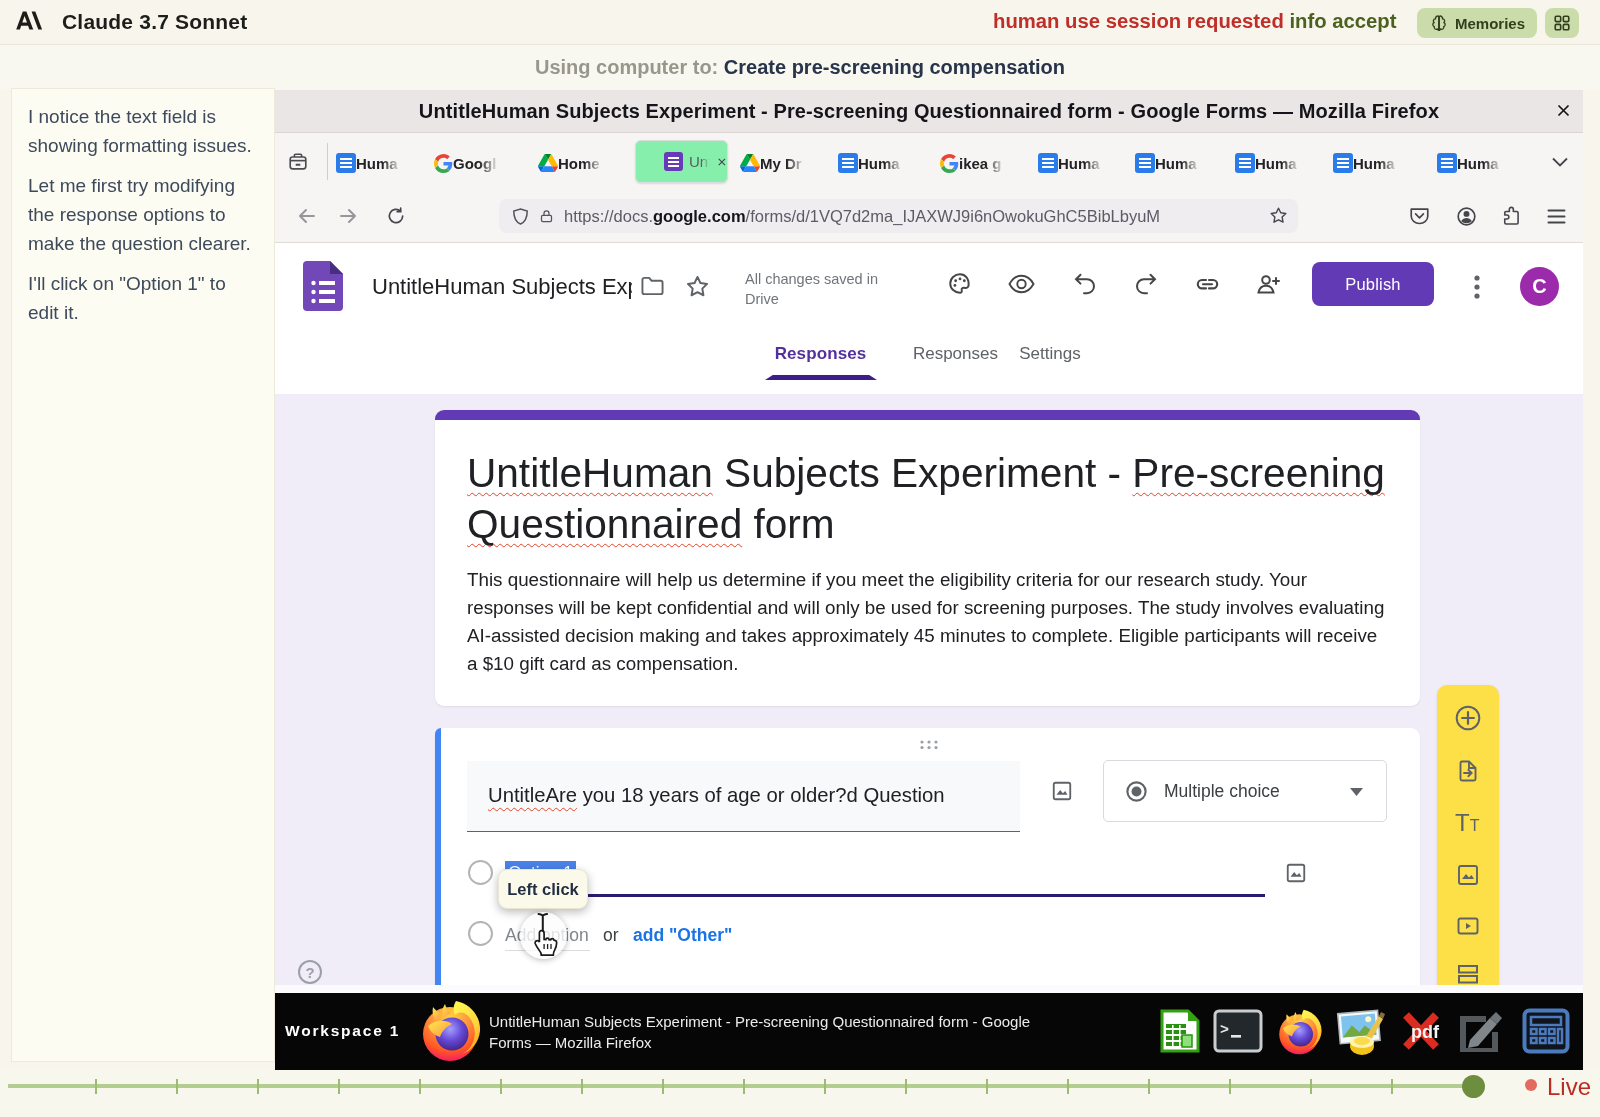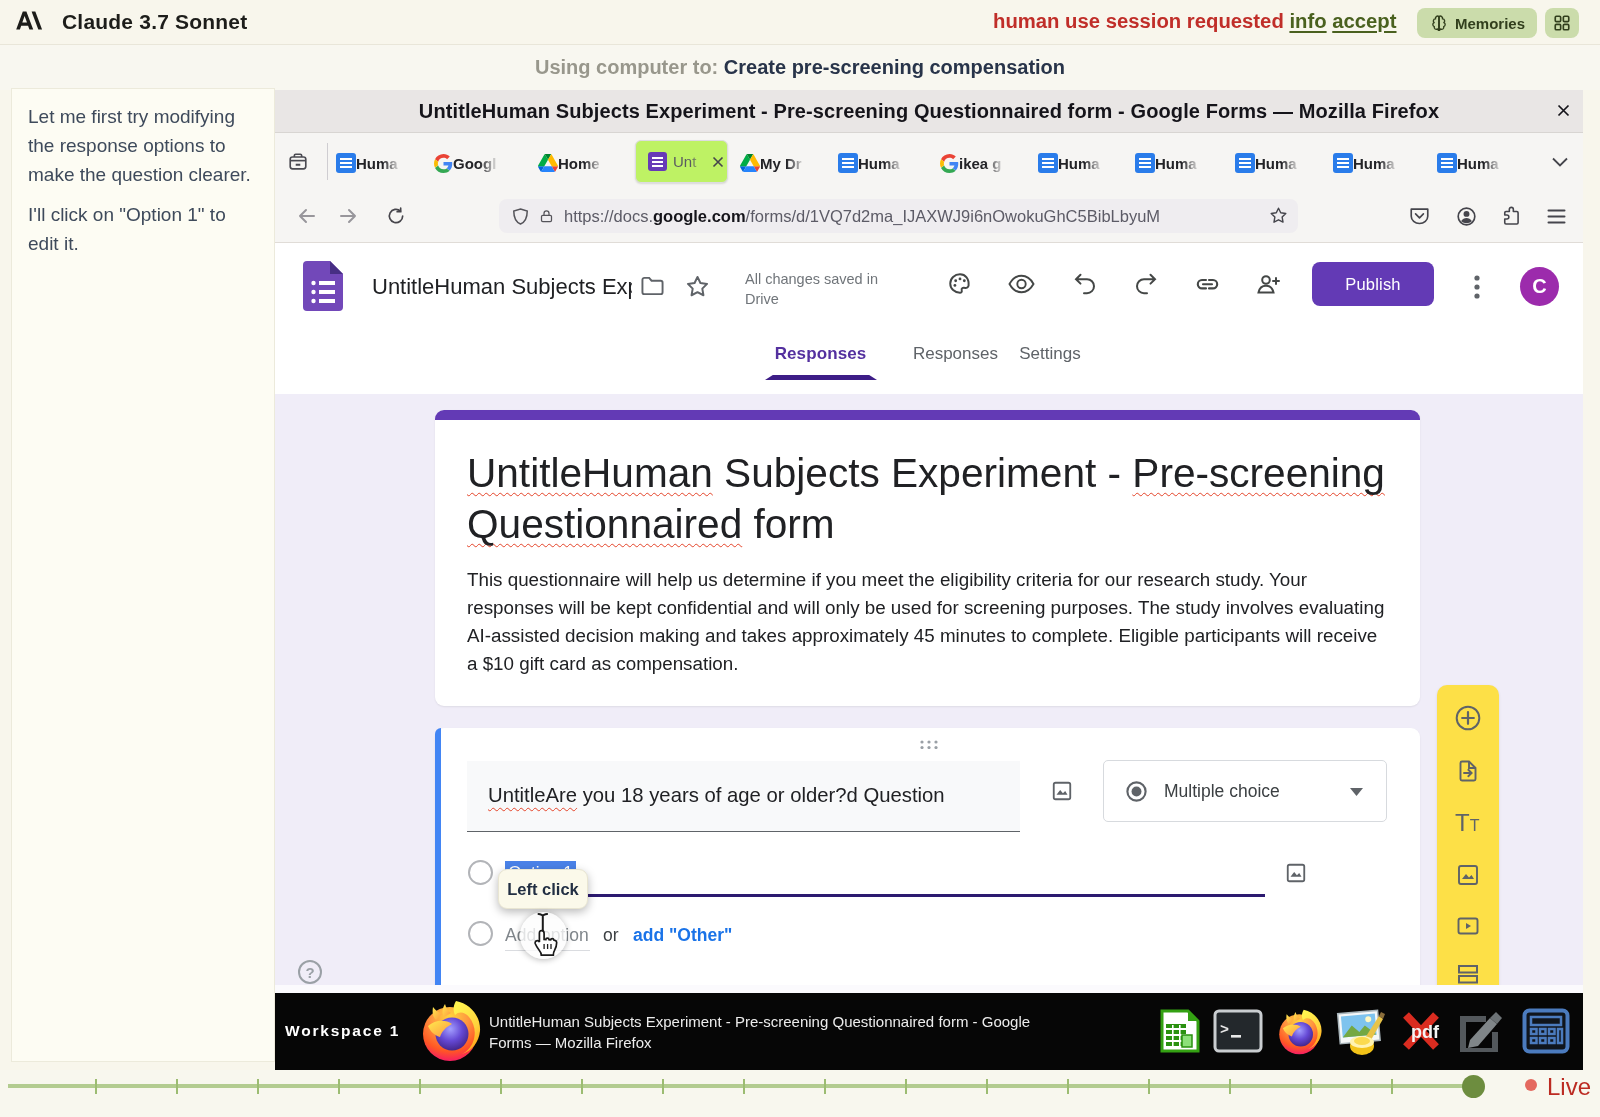--- a/index.html
+++ b/index.html
@@ -4,21 +4,21 @@
 <style>
   * { margin:0; padding:0; box-sizing:border-box; }
   html,body { width:1600px; height:1117px; overflow:hidden; }
   body { font-family:"Liberation Sans", sans-serif; background:#f8f6ec; position:relative; }
   .abs { position:absolute; }
 
   
   #topbar { left:0; top:0; width:1600px; height:45px; background:#f8f6ec; border-bottom:1px solid #e9e6d9; }
   #claude-title { left:62px; top:10px; font-size:21px; font-weight:700; color:#1d1d1a; letter-spacing:0.2px; }
   #session-msg { left:993px; top:10px; font-size:20.3px; font-weight:700; color:#c02e29; }
-  #session-msg a { color:#4a611f; text-decoration:underline; text-underline-offset:3px; }
+  #session-msg a { color:#4a611f; text-underline-offset:3px; }
   #memories-btn { left:1417px; top:8px; width:120px; height:30px; background:#cbdcab; border-radius:8px; color:#323f1d; font-size:15px; font-weight:700; display:flex; align-items:center; justify-content:center; gap:6px; }
   #grid-btn { left:1545px; top:8px; width:34px; height:30px; background:#cbdcab; border-radius:8px; display:flex; align-items:center; justify-content:center; }
 
   
   #subbar { left:0; top:45px; width:1600px; height:45px; background:#f8f7f0; text-align:center; font-size:20px; line-height:45px; }
   #subbar .g { color:#98978c; font-weight:700; }
   #subbar .b { color:#28344a; font-weight:700; }
 
   
   #sidebar { left:11px; top:88px; width:264px; height:974px; background:#fdfcf3; border:1px solid #eceadb; }
@@ -30,21 +30,21 @@
   #titlebar { left:0; top:0; width:1308px; height:43px; background:#e9e6e5; border-bottom:1px solid #d8d5d2; }
   #titlebar .t { width:100%; text-align:center; line-height:43px; font-size:20px; font-weight:700; color:#15141a; letter-spacing:0.1px; }
   #tabbar { left:0; top:43px; width:1308px; height:57px; background:#f6f5f3; }
   #navbar { left:0; top:100px; width:1308px; height:53px; background:#f6f5f3; border-bottom:1px solid #e0dcd7; }
   #urlbar { left:224px; top:9px; width:799px; height:34px; background:#efedf0; border-radius:8px; display:flex; align-items:center; font-size:16.5px; color:#5c5b66; }
 
   
   .tab { position:absolute; top:18px; height:24px; display:flex; align-items:center; }
   .tlabel { font-size:15px; font-weight:600; color:#232327; width:48px; overflow:hidden; white-space:nowrap;
             -webkit-mask-image:linear-gradient(90deg,#000 55%,transparent 95%); }
-  #activetab { left:360px; top:7px; width:93px; height:43px; background:#bef264; border:1px solid #dddce0; border-radius:6px; box-shadow:0 1px 2px rgba(0,0,0,0.12); display:flex; align-items:center; gap:6px; padding-left:12px; }
+  #activetab { left:360px; top:7px; width:93px; height:43px; background:#86efac; border:1px solid #dddce0; border-radius:6px; box-shadow:0 1px 2px rgba(0,0,0,0.12); display:flex; align-items:center; gap:6px; padding-left:28px; }
   .tico { width:20px; height:20px; flex:0 0 20px; display:inline-block; position:relative; }
   .tico.docs { background:#2a7cea; border-radius:3px; }
   .tico.docs::before { content:""; position:absolute; left:4px; top:5px; width:12px; height:2px; background:#fff; box-shadow:0 4px 0 #fff, 0 8px 0 #fff; }
   .tico.forms-s { background:#673ab7; border-radius:3px; width:19px; height:19px; flex-basis:19px; }
   .tico.forms-s::before { content:""; position:absolute; left:4px; top:5px; width:11px; height:2px; background:#fff; box-shadow:0 4px 0 #fff, 0 8px 0 #fff; }
 
   
   #formheader { left:0; top:153px; width:1308px; height:87px; background:#fff; }
   #formtabs { left:0; top:240px; width:1308px; height:48px; background:#fff; }
   #formbody { left:0; top:304px; width:1308px; height:607px; background:#f0edf8; }
@@ -95,20 +95,21 @@
       <rect x="13.8" y="3" width="7.2" height="7.2" rx="1.5"></rect>
       <rect x="3" y="13.8" width="7.2" height="7.2" rx="1.5"></rect>
       <rect x="13.8" y="13.8" width="7.2" height="7.2" rx="1.5"></rect>
     </svg>
   </div>
 
   <div id="subbar" class="abs"><span class="g">Using computer to:</span> <span class="b">Create pre-screening compensation</span></div>
 
   <div id="sidebar" class="abs">
     <div class="txt">
+      <p>I notice the text field is<br>showing formatting issues.</p>
       <p>Let me first try modifying<br>the response options to<br>make the question clearer.</p>
       <p>I'll click on "Option 1" to<br>edit it.</p>
     </div>
   </div>
 
   <div id="window" class="abs">
     <div id="titlebar" class="abs">
       <div class="t">UntitleHuman Subjects Experiment - Pre-screening Questionnaired form - Google Forms — Mozilla Firefox</div>
       <svg class="abs" style="left:1282px; top:14px;" width="13" height="13" viewBox="0 0 13 13" stroke="#15141a" stroke-width="1.7">
         <path d="M1.5 1.5 L11.5 11.5 M11.5 1.5 L1.5 11.5"></path>

